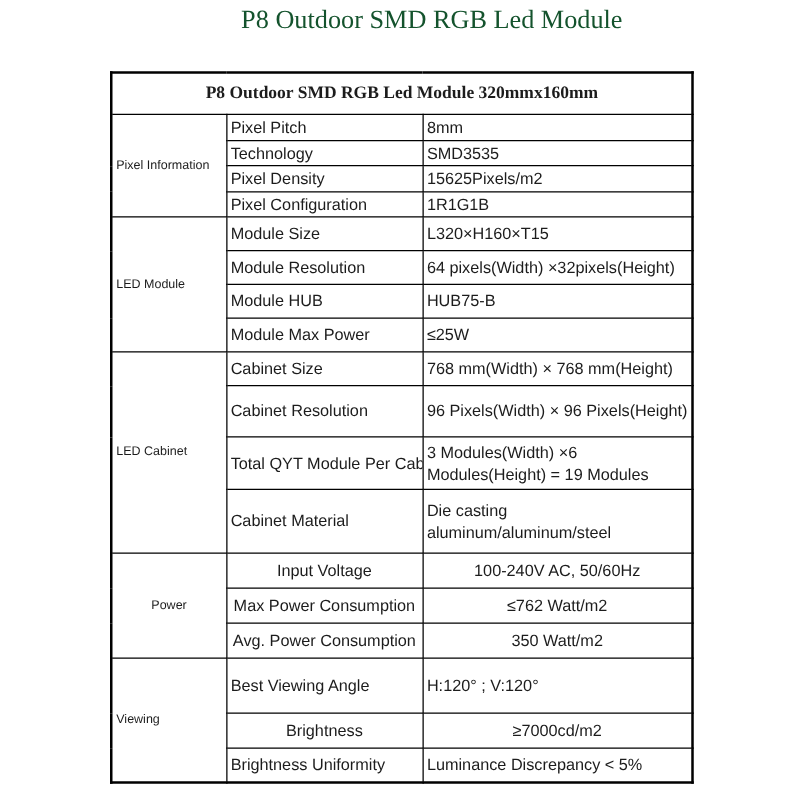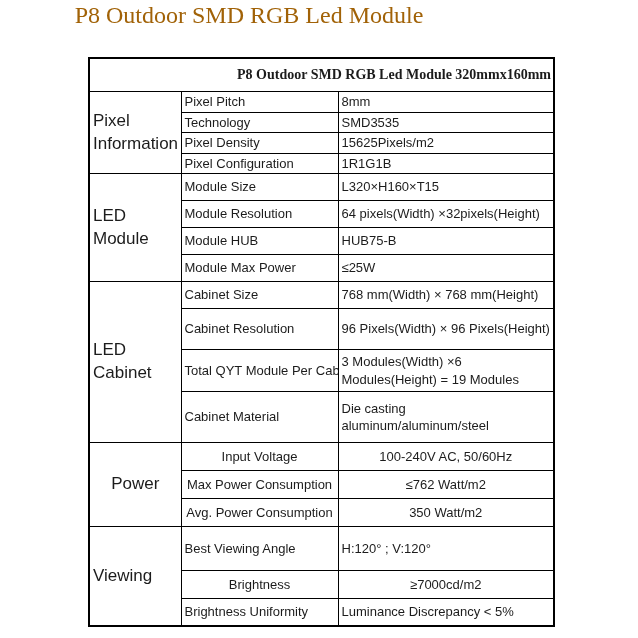--- a/index.html
+++ b/index.html
@@ -1,27 +1,27 @@
 <!DOCTYPE html>
 <html><head>
 <meta charset="utf-8">
 <style>
   html,body{margin:0;padding:0;background:#ffffff;width:638px;height:638px;position:relative;
             font-family:"Liberation Sans",sans-serif;color:#1c1c1c;}
-  .titles{position:absolute;left:0;top:2px;width:498px;text-align:center;
-          font-family:"Liberation Serif",serif;color:#a16207;font-size:24px;line-height:26px;}
+  .titles{position:absolute;left:0;top:2px;width:498px;text-align:right;
+          font-family:"Liberation Serif",serif;color:#14532d;font-size:21px;line-height:26px;}
   .titles .l2{margin-top:3px;}
   table.spec{position:absolute;left:88px;top:57px;width:465px;border-collapse:collapse;
              table-layout:fixed;border:2px solid #000;}
   col.c1{width:92px;} col.c2{width:157px;} col.c3{width:216px;}
   td{border:1px solid #000;padding:1px 3px;font-size:13px;line-height:1.35;
      vertical-align:middle;color:#1c1c1c;}
-  td.hdr{height:28px;text-align:right;font-family:"Liberation Serif",serif;
+  td.hdr{height:28px;text-align:center;font-family:"Liberation Serif",serif;
          font-weight:bold;font-size:14px;padding:2px;}
-  td.cat{font-size:17px;}
+  td.cat{font-size:10px;}
   td.lbl{white-space:nowrap;overflow:hidden;}
   tr.r16 td{height:14px;} tr.r17 td{height:15px;} tr.r19 td{height:17px;}
   tr.r26 td{height:24px;} tr.r27 td{height:25px;text-align:center;} tr.r40 td{height:38px;}
   tr.r41 td{height:39px;} tr.r43 td{height:41px;} tr.r50 td{height:48px;margin-left:44px;}
 </style>
 </head>
 <body>
 
 <div class="titles">
   <div class="l1">P8 Outdoor SMD RGB Led Module</div>

